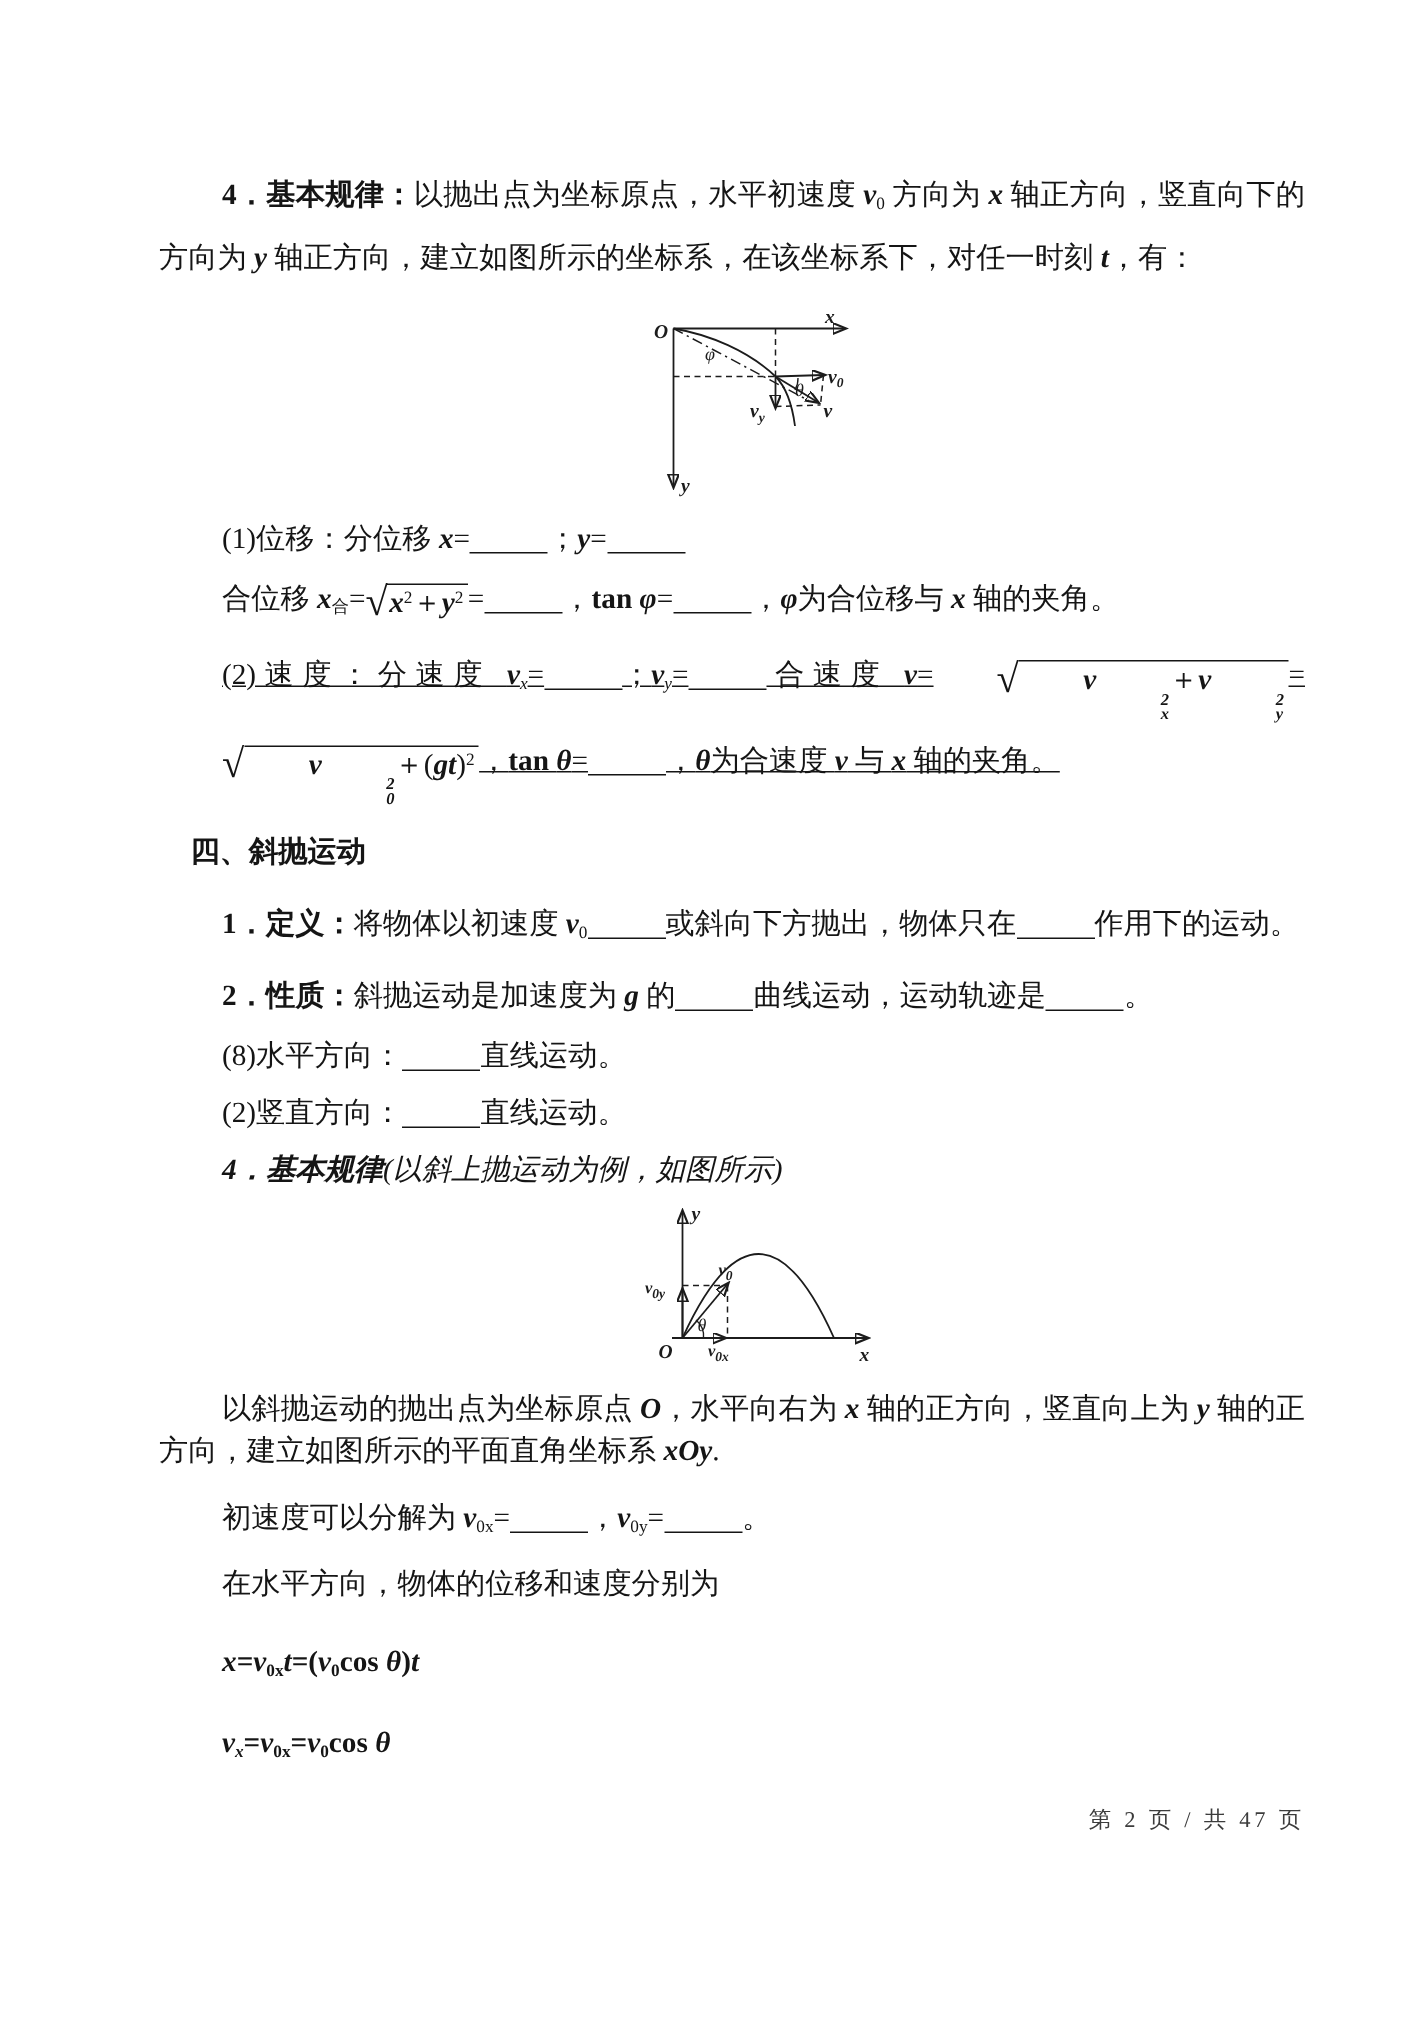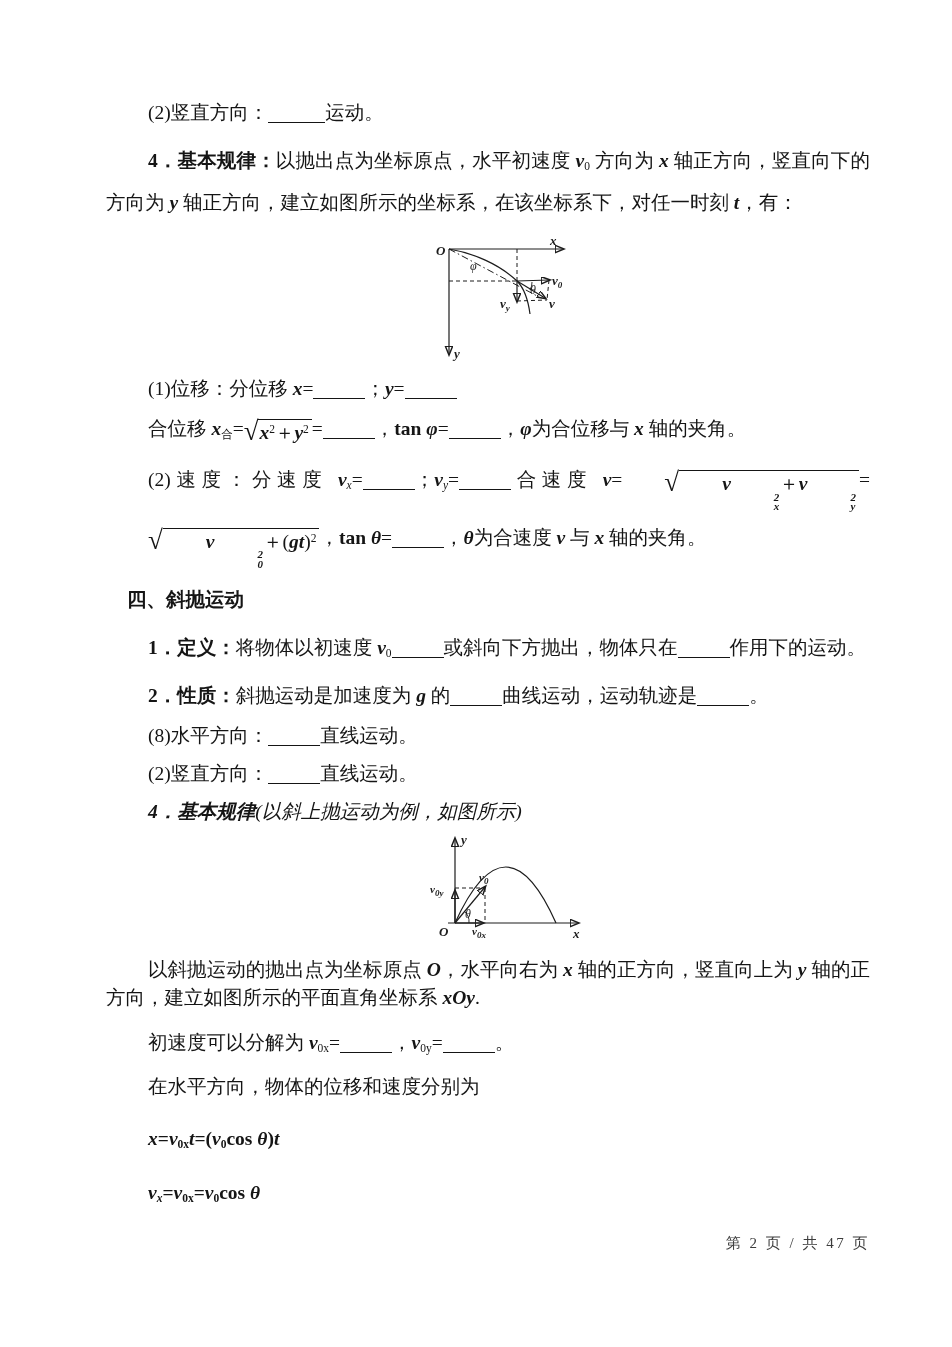--- a/index.html
+++ b/index.html
@@ -20,21 +20,21 @@
   .ss{display:inline-flex;flex-direction:column;align-items:flex-start;vertical-align:-0.55em;
       margin-left:1px;}
   .ss span{font-size:11px;line-height:9.5px;}
   
   [data-name="line-vertical-pingpao"]{padding-left:42px;}
   [data-name="para-basic-law-pingpao"]{margin-top:12px;line-height:42px;text-indent:42px;text-align:justify;}
   [data-name="pingpao-figure"]{margin-top:12px;text-align:center;}
   [data-name="pingpao-figure"] svg,[data-name="xiepao-figure"] svg{position:relative;left:20px;}
   [data-name="line-displacement"]{margin-top:8px;padding-left:42px;}
   [data-name="line-total-displacement"]{margin-top:6px;padding-left:42px;line-height:38px;}
-  [data-name="para-velocity"]{margin-top:6px;line-height:52px;text-indent:42px;text-align:justify;}
+  [data-name="para-velocity"]{margin-top:6px;line-height:52px;text-indent:42px;text-align:justify;text-decoration:underline;}
   [data-name="heading-xiepao"]{margin-top:16px;padding-left:21px;}
   [data-name="line-definition"]{margin-top:18px;padding-left:42px;}
   [data-name="line-property"]{margin-top:18px;padding-left:42px;}
   [data-name="line-method"]{margin-top:8px;padding-left:42px;}
   [data-name="line-horizontal"]{margin-top:10px;padding-left:42px;}
   [data-name="line-vertical-xiepao"]{margin-top:8px;padding-left:42px;}
   [data-name="line-basic-law-xiepao"]{margin-top:8px;padding-left:42px;font-style:italic;}
   [data-name="xiepao-figure"]{margin-top:4px;text-align:center;}
   [data-name="para-coordinate"]{margin-top:6px;line-height:28px;text-indent:42px;text-align:justify;}
   [data-name="line-v0-decompose"]{margin-top:16px;padding-left:42px;}
@@ -51,21 +51,20 @@
            font-size:13px;fill:#1c1c1c;stroke:none;}
   svg .svgsub{font-size:9px;}
   svg .greek{font-weight:normal;font-size:12px;}
 </style>
 </head>
 <body>
 
 <div class="page" data-name="document-page">
 
   <section data-name="block-pingpao">
-      <div class="line" data-name="line-vertical-pingpao"><span class="tk-t" data-name="text">(2)竖直方向：</span><span class="blank" data-name="fill-in-blank" style="width: 57px;"></span><span class="tk-t" data-name="text">运动。</span></div>
       <div class="line" data-name="para-basic-law-pingpao"><span class="tk-b" data-name="bold-text">4．基本规律：</span><span class="tk-t" data-name="text">以抛出点为坐标原点，水平初速度 </span><span class="tk-bi" data-name="variable">v</span><sub data-name="subscript">0</sub><span class="tk-t" data-name="text"> 方向为 </span><span class="tk-bi" data-name="variable">x</span><span class="tk-t" data-name="text"> 轴正方向，竖直向下的方向为 </span><span class="tk-bi" data-name="variable">y</span><span class="tk-t" data-name="text"> 轴正方向，建立如图所示的坐标系，在该坐标系下，对任一时刻 </span><span class="tk-bi" data-name="variable">t</span><span class="tk-t" data-name="text">，有：</span></div>
     </section>
 
   <div class="fig" data-name="pingpao-figure">
     <svg width="150" height="126" viewBox="0 0 150 126" data-name="pingpao-diagram">
       <defs>
         <marker id="m1" markerWidth="9" markerHeight="8" refX="6.5" refY="3" orient="auto">
           <path d="M0,0L7.5,3L0,6z" fill="#1c1c1c" stroke="none"></path>
         </marker>
       </defs>

